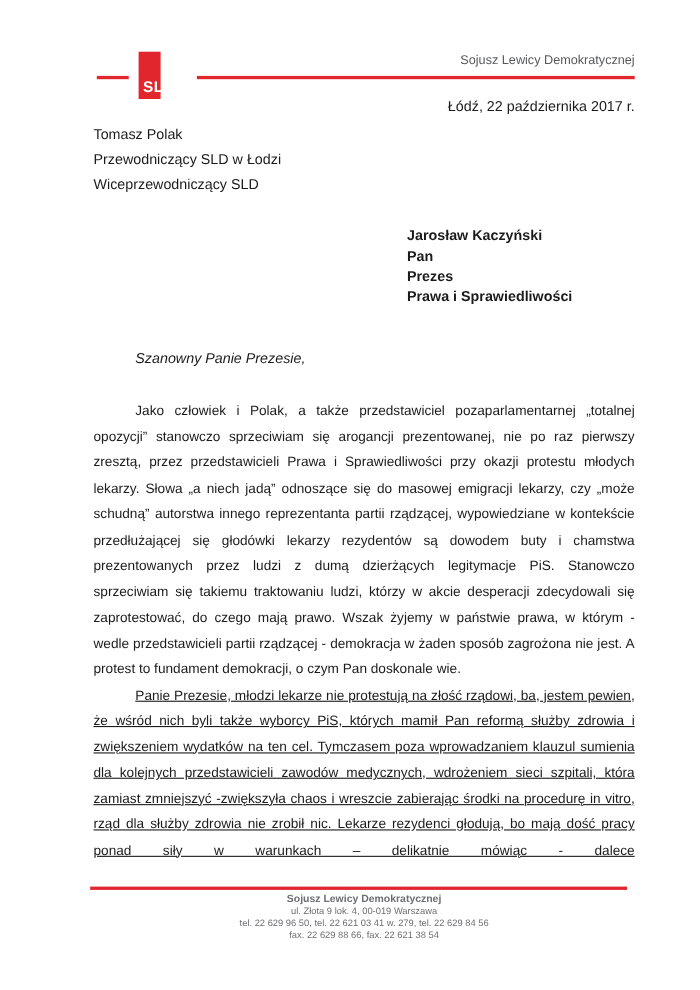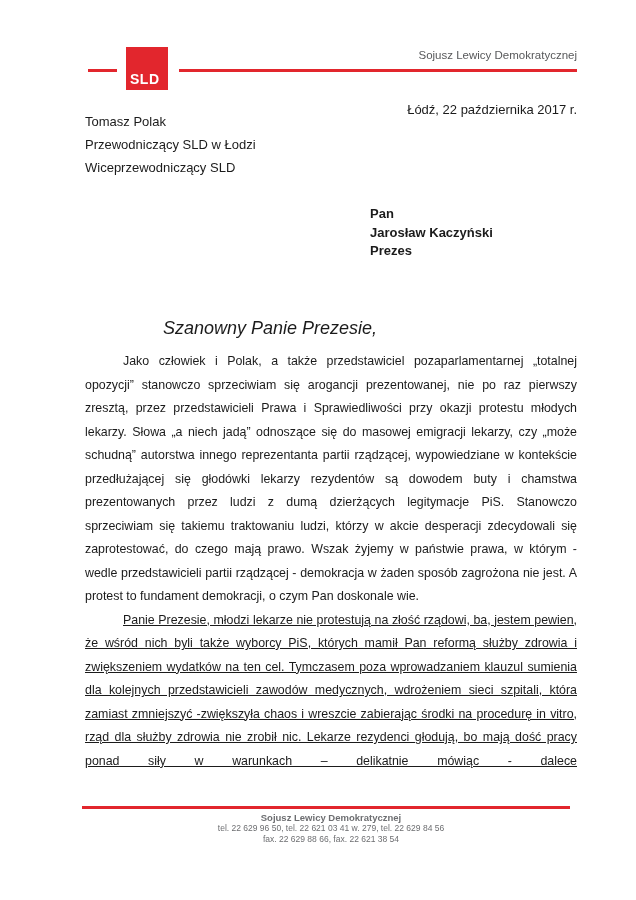--- a/index.html
+++ b/index.html
@@ -13,55 +13,55 @@
     }
     .page { position: absolute; inset: 0; background: #ffffff; }
 
     
     .logo-dash {
       position: absolute; left: 88px; top: 69px;
       width: 29px; height: 3px; background: #e2262d;
     }
     .logo-square {
       position: absolute; left: 126px; top: 47px;
-      width: 42px; height: 43px; background: #e2262d;
+      width: 20px; height: 43px; background: #e2262d;
       color: #ffffff; font-weight: bold; font-size: 14px;
       display: flex; align-items: flex-end;
       padding: 0 0 3px 4px; letter-spacing: 0.5px;
     }
     .header-rule {
       position: absolute; left: 179px; top: 69px;
       width: 398px; height: 3px; background: #e2262d;
     }
     .org-name {
       position: absolute; right: 59px; top: 49px;
       font-size: 11.5px; color: #58595b;
     }
     .date-line {
       position: absolute; right: 59px; top: 89px;
-      font-size: 13px; color: #1b1b1b; margin-top: 13px;
+      font-size: 13px; color: #1b1b1b;
     }
 
     
     .sender {
       position: absolute; left: 85px; top: 110px;
       font-size: 13px; line-height: 23px;
     }
     .recipient {
       position: absolute; left: 370px; top: 205px;
       font-size: 13px; font-weight: bold; line-height: 18.5px;
     }
     .salutation {
       position: absolute; left: 123px; top: 318px;
-      font-size: 18px; font-style: italic; margin-left: 40px;
+      font-size: 13px; font-style: italic;
     }
 
     
     .body-text {
-      position: absolute; left: 85px; top: 350px; width: 492px;
+      position: absolute; left: 85px; top: 362px; width: 492px;
       font-size: 12.4px; line-height: 23.5px;
       text-align: justify;
     }
     .body-text p { text-indent: 38px; }
     .body-text p.force-justify { text-align-last: justify; text-decoration: underline; }
 
     
     .footer-rule {
       position: absolute; left: 82px; top: 806px;
       width: 488px; height: 3px; background: #e2262d;
@@ -86,32 +86,34 @@
   <div class="org-name">Sojusz Lewicy Demokratycznej</div>
   <div class="date-line">Łódź, 22 października 2017 r.</div>
 
   <div class="sender">
     <div>Tomasz Polak</div>
     <div>Przewodniczący SLD w Łodzi</div>
     <div>Wiceprzewodniczący SLD</div>
   </div>
 
   <div class="recipient">
+    <div>Jarosław Kaczyński</div>
     <div>Pan</div>
-    <div>Jarosław Kaczyński</div>
     <div>Prezes</div>
+    <div>Prawa i Sprawiedliwości</div>
   </div>
 
   <div class="salutation">Szanowny Panie Prezesie,</div>
 
   <div class="body-text">
     <p>Jako człowiek i Polak, a także przedstawiciel pozaparlamentarnej „totalnej opozycji” stanowczo sprzeciwiam się arogancji prezentowanej, nie po raz pierwszy zresztą, przez przedstawicieli Prawa i Sprawiedliwości przy okazji protestu młodych lekarzy. Słowa „a niech jadą” odnoszące się do masowej emigracji lekarzy, czy „może schudną” autorstwa innego reprezentanta partii rządzącej, wypowiedziane w kontekście przedłużającej się głodówki lekarzy rezydentów są dowodem buty i chamstwa prezentowanych przez ludzi z dumą dzierżących legitymacje PiS. Stanowczo sprzeciwiam się takiemu traktowaniu ludzi, którzy w akcie desperacji zdecydowali się zaprotestować, do czego mają prawo. Wszak żyjemy w państwie prawa, w którym - wedle przedstawicieli partii rządzącej - demokracja w żaden sposób zagrożona nie jest. A protest to fundament demokracji, o czym Pan doskonale wie.</p>
     <p class="force-justify">Panie Prezesie, młodzi lekarze nie protestują na złość rządowi, ba, jestem pewien, że wśród nich byli także wyborcy PiS, których mamił Pan reformą służby zdrowia i zwiększeniem wydatków na ten cel. Tymczasem poza wprowadzaniem klauzul sumienia dla kolejnych przedstawicieli zawodów medycznych, wdrożeniem sieci szpitali, która zamiast zmniejszyć -zwiększyła chaos i wreszcie zabierając środki na procedurę in vitro, rząd dla służby zdrowia nie zrobił nic. Lekarze rezydenci głodują, bo mają dość pracy ponad siły w warunkach – delikatnie mówiąc - dalece</p>
   </div>
 
   <div class="footer-rule"></div>
   <div class="footer">
     <div class="org">Sojusz Lewicy Demokratycznej</div>
+    <div>ul. Złota 9 lok. 4, 00-019 Warszawa</div>
     <div>tel. 22 629 96 50, tel. 22 621 03 41 w. 279, tel. 22 629 84 56</div>
     <div>fax. 22 629 88 66, fax. 22 621 38 54</div>
   </div>
 
 </div>
 
 </body></html>

